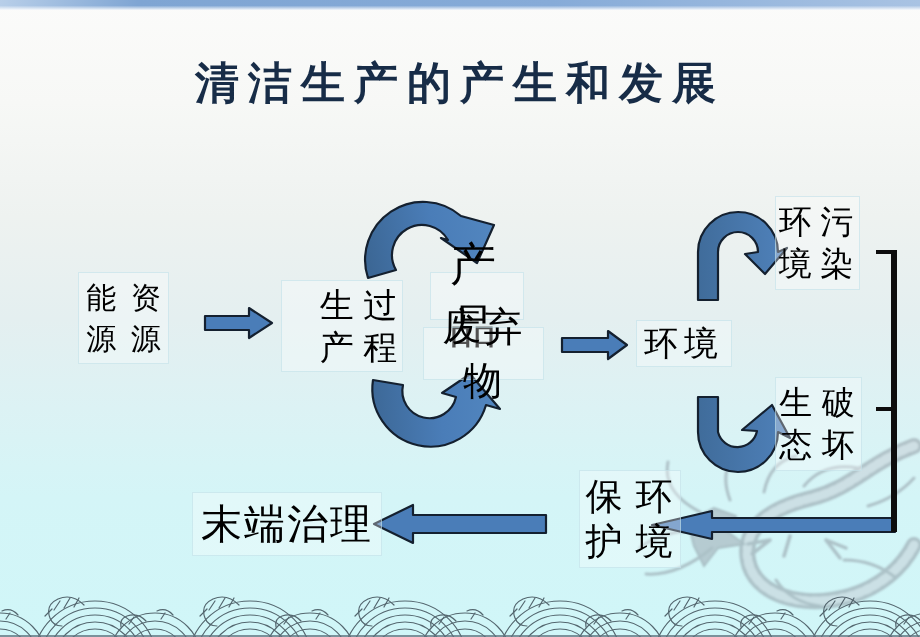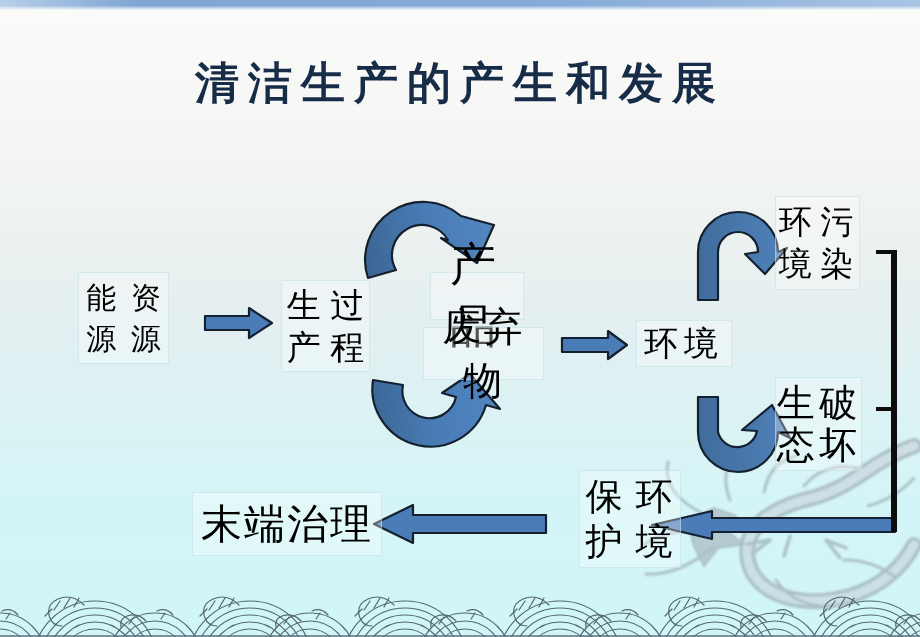--- a/index.html
+++ b/index.html
@@ -20,26 +20,26 @@
     font-weight:700;font-size:44px;letter-spacing:9px;color:#172c47;
   }
   svg.canvas{position:absolute;left:0;top:0;z-index:1;}
   .node{
     position:absolute;z-index:2;display:flex;
     justify-content:center;align-items:center;text-align:center;
     color:#000;background:rgba(255,255,255,0.32);
     border:1px solid rgba(185,220,230,0.55);
   }
   .n-energy   {left:78px; top:272px;width:89px; height:90px;font-size:30px;line-height:41px;}
-  .n-process  {left:281px;top:280px;width:87px; height:90px;font-size:34px;line-height:42px;}
+  .n-process  {left:281px;top:280px;width:87px; height:90px;font-size:34px;line-height:42px;padding-left:33px;}
   .n-product  {left:430px;top:272px;width:92px; height:46px;font-size:46px;letter-spacing:8px;}
   .n-waste    {left:423px;top:327px;width:119px;height:51px;font-size:39px;letter-spacing:2px;}
   .n-env      {left:636px;top:320px;width:94px; height:45px;font-size:34px;letter-spacing:6px;}
   .n-pollution{left:775px;top:196px;width:83px; height:92px;font-size:33px;line-height:42px;letter-spacing:3px;}
-  .n-eco      {left:775px;top:377px;width:85px; height:92px;font-size:38px;line-height:42px;letter-spacing:3px;}
+  .n-eco      {left:775px;top:377px;width:85px; height:92px;font-size:33px;line-height:42px;letter-spacing:3px;}
   .n-protect  {left:579px;top:470px;width:100px;height:96px;font-size:37px;line-height:45px;letter-spacing:2px;}
   .n-end      {left:192px;top:492px;width:188px;height:62px;font-size:41px;letter-spacing:2px;text-align:right;}
   .arrowshape{stroke:#14202f;stroke-width:2.2;stroke-linejoin:round;}
   .bracketline{stroke:none;}
 </style>
 </head>
 <body>
 
 <div class="slide">
 

